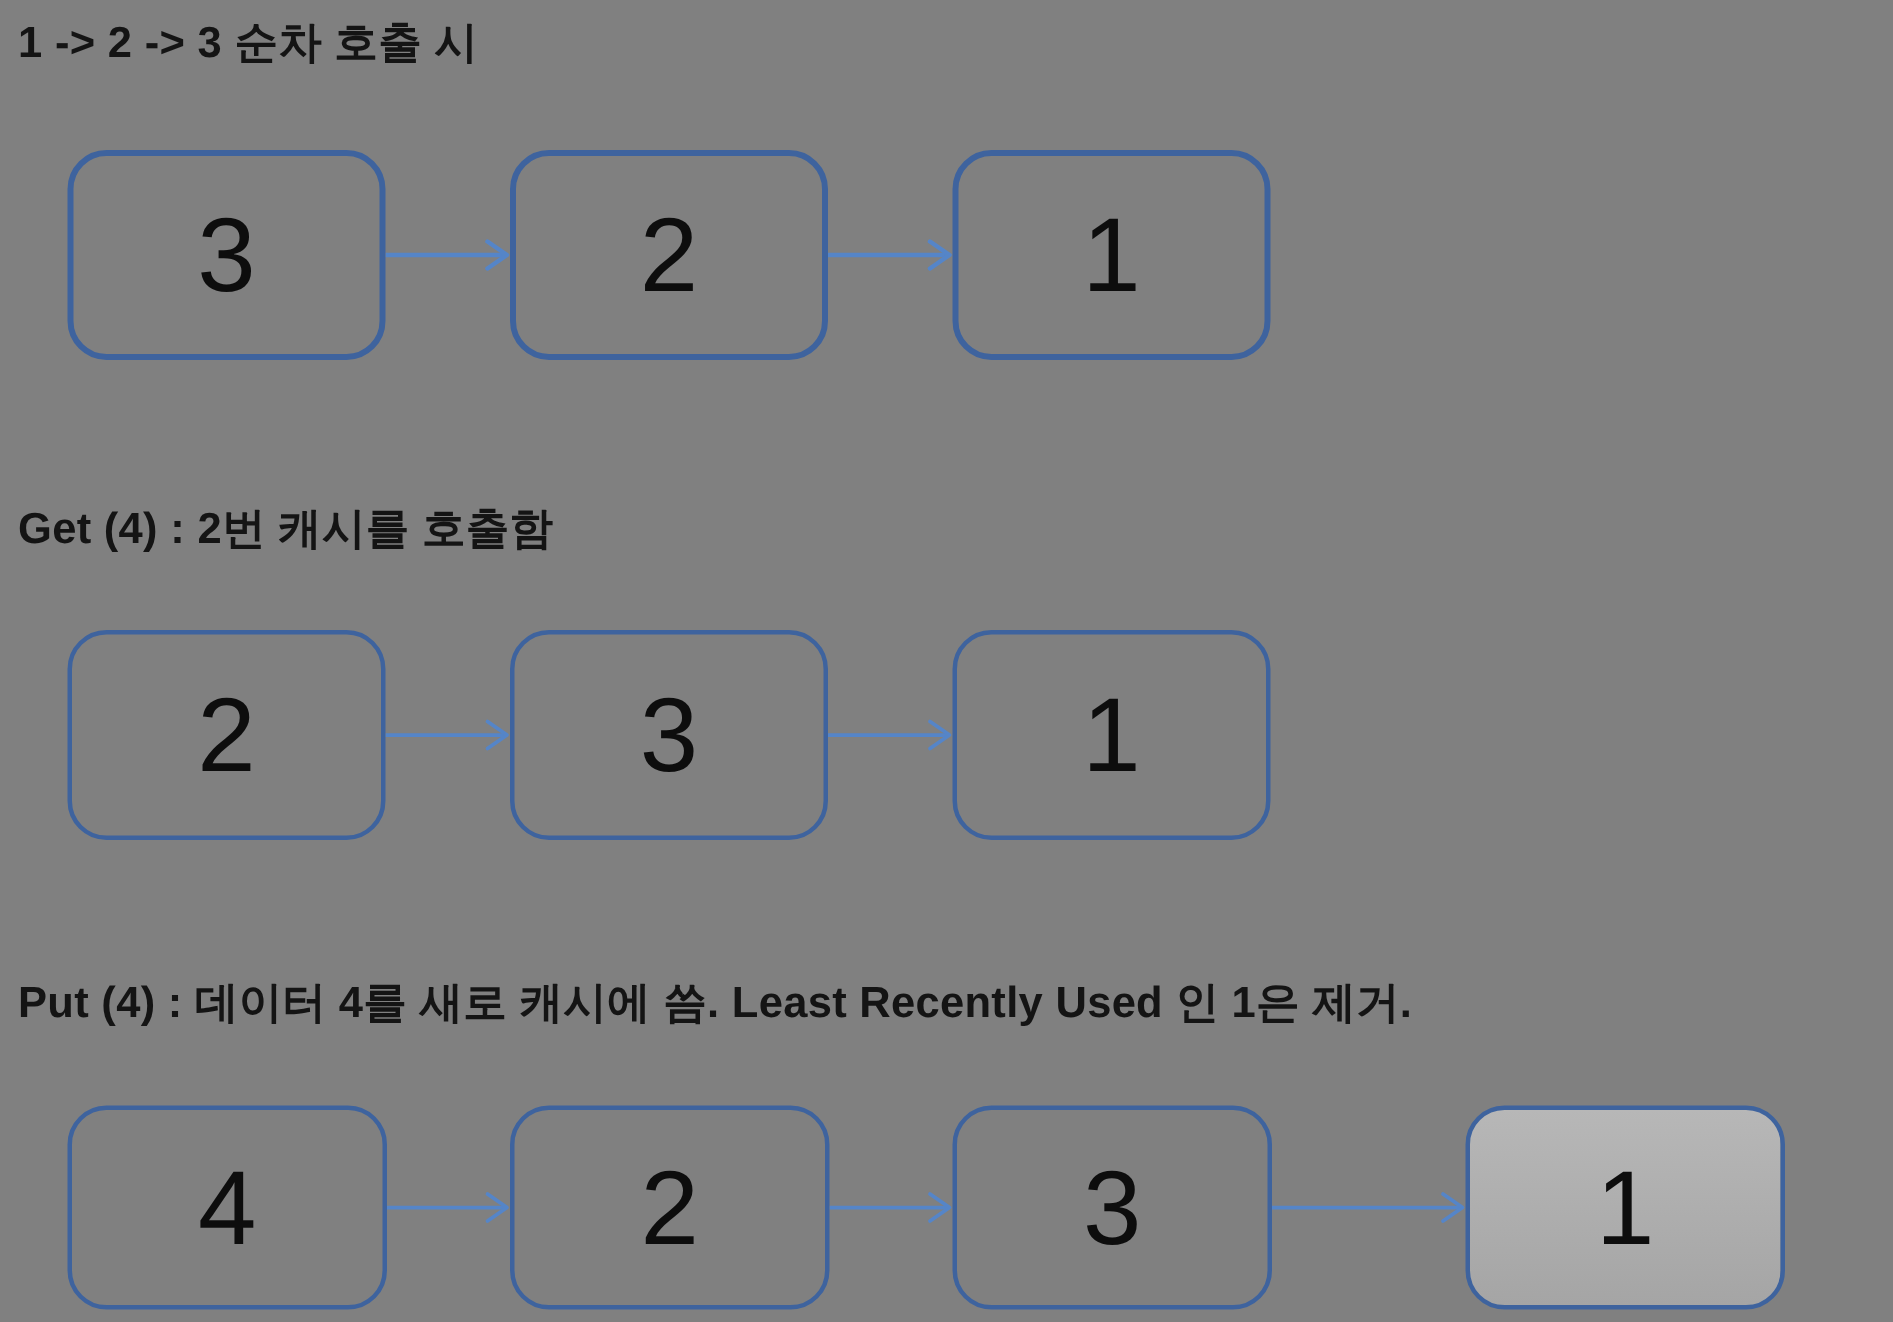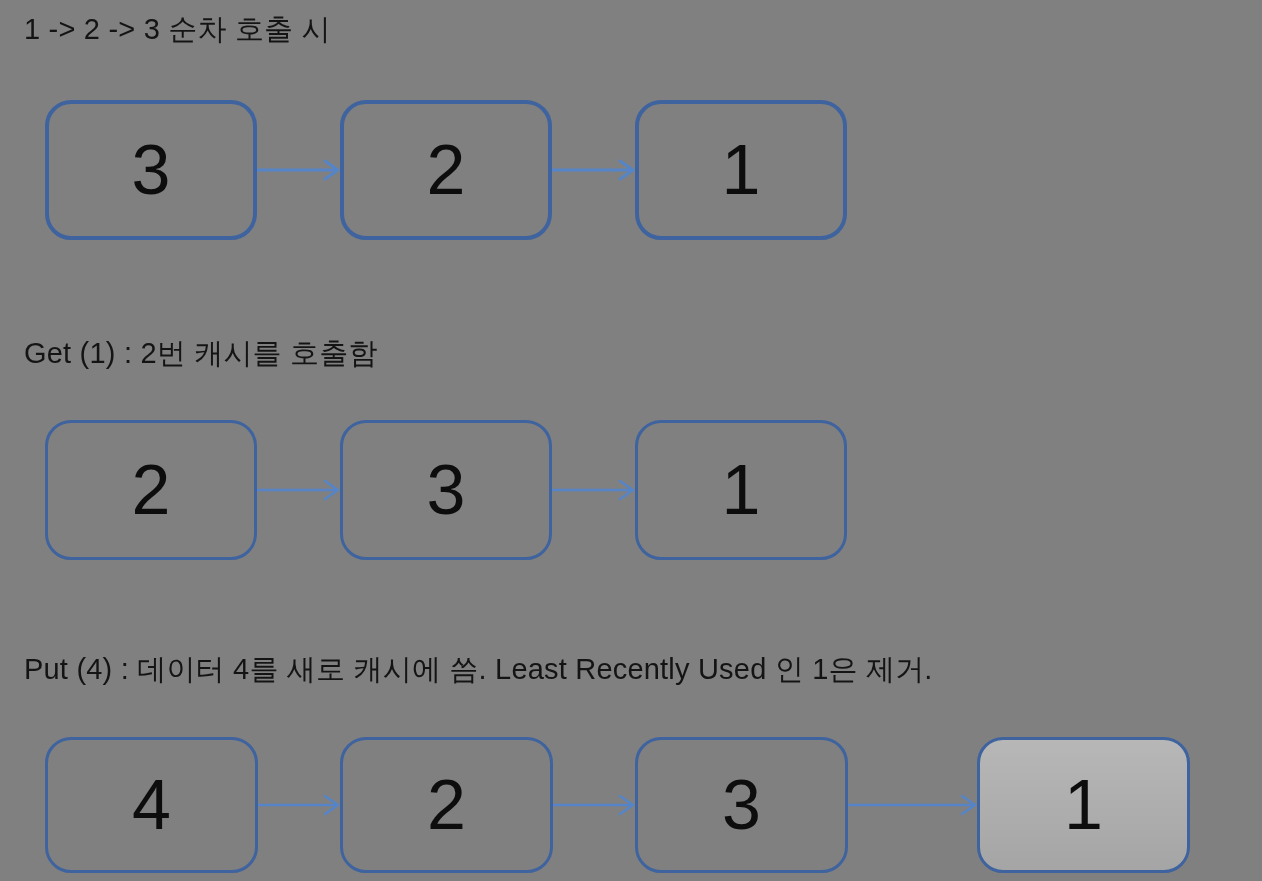--- a/index.html
+++ b/index.html
@@ -11,22 +11,22 @@
     --hl-bottom:#A5A5A5;
   }
   html,body{margin:0;padding:0;}
   body{
     width:1262px;height:881px;
     position:relative;overflow:hidden;
     background:var(--bg);
     font-family:"Liberation Sans","DejaVu Sans",sans-serif;
   }
   .section-heading{
-    position:absolute;left:24px;margin:0;
-    font-size:29px;font-weight:400;line-height:1.2;
+    position:absolute;left:12px;margin:0;
+    font-size:29px;font-weight:700;line-height:1.2;
     color:var(--text);
     white-space:nowrap;
     letter-spacing:0.2px;
   }
   .row{
     position:absolute;left:0;width:1262px;
   }
   .cache-box{
     position:absolute;top:0;
     box-sizing:border-box;
@@ -68,21 +68,21 @@
       <svg width="83" height="26" viewBox="0 0 83 26">
         <line x1="0" y1="13" x2="79" y2="13" stroke="#5585C8" stroke-width="3"></line>
         <polyline points="68,4 81,13 68,22" fill="none" stroke="#5585C8" stroke-width="3" stroke-linecap="round" stroke-linejoin="round"></polyline>
       </svg>
     </div>
     <div class="cache-box" style="left: 635px; width: 212px; height: 140px; border-width: 4px;">
       <span class="box-label">1</span>
     </div>
   </div>
 
-<h2 class="section-heading" style="top:336px">Get (1) : 2번 캐시를 호출함</h2>
+<h2 class="section-heading" style="top:336px">Get (4) : 2번 캐시를 호출함</h2>
 <div class="row" style="top:420px;height:140px">
     <div class="cache-box" style="left: 45px; width: 212px; height: 140px; border-width: 3px;">
       <span class="box-label">2</span>
     </div>
     <div class="arrow-wrap" style="left: 257px; top: 57px; width: 83px;">
       <svg width="83" height="26" viewBox="0 0 83 26">
         <line x1="0" y1="13" x2="79" y2="13" stroke="#5585C8" stroke-width="2.5"></line>
         <polyline points="68,4 81,13 68,22" fill="none" stroke="#5585C8" stroke-width="2.5" stroke-linecap="round" stroke-linejoin="round"></polyline>
       </svg>
     </div>

